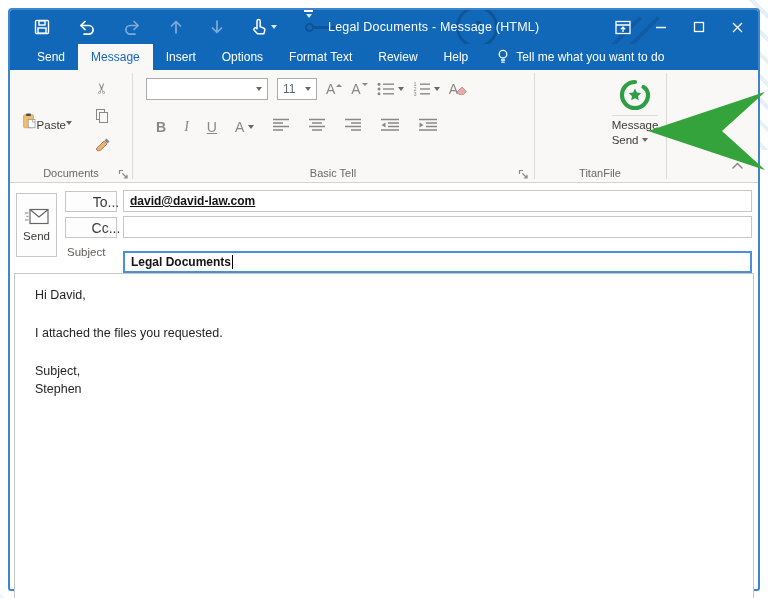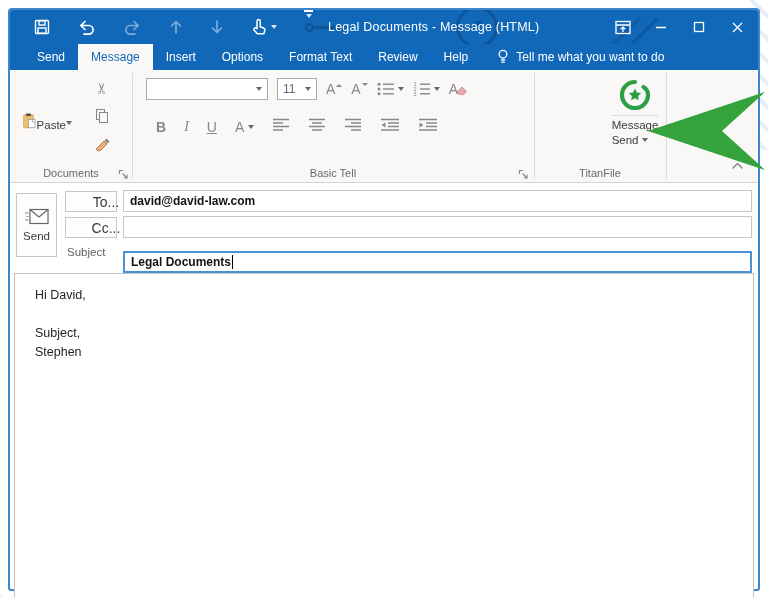--- a/index.html
+++ b/index.html
@@ -91,21 +91,21 @@
   .green-arrow { position:absolute; left:645px; top:90px; z-index:6; pointer-events:none; }
 
   
   .composer { position:relative; height:89px; background:#fff; }
   .send-btn { position:absolute; left:6px; top:10px; width:41px; height:64px; border:1px solid #c8c6c4; background:#fdfdfd; display:flex; flex-direction:column; align-items:center; justify-content:center; gap:5px; cursor:pointer; }
   .send-btn .lbl { font-size:11.5px; color:#3b3a39; }
   .addr-btn { position:absolute; left:55px; width:52px; height:21px; border:1px solid #c8c6c4; background:#fdfdfd; font-size:14px; color:#3b3a39; display:flex; align-items:center; justify-content:center; cursor:pointer;padding-left:30px; }
   .subject-label { position:absolute; left:57px; top:63px; font-size:11.5px; color:#605e5c; }
   .field { position:absolute; left:113px; right:6px; height:22px; border:1px solid #c8c6c4; background:#fff; display:flex; align-items:center; padding:0 6px; font-size:12px; color:#141414; }
   .field.focused { border:2px solid #4a90d9; }
-  .to-value { font-weight:bold; }
+  .to-value { font-weight:bold; text-decoration:underline; }
   .subject-value { font-weight:bold; }
   .text-caret { display:inline-block; width:1.3px; height:14px; background:#000; margin-left:1px; }
 
   
   .bodybox { position:absolute; left:4px; right:4px; top:263px; height:339px; border:1px solid #c8c6c4; background:#fff; padding:12px 20px; font-size:12.5px; color:#242424; line-height:1.5; cursor:text; }
   .bodybox p { margin:0 0 19px; }
   .bodybox .sig { margin:0; }
 </style>
 </head>
 <body>
@@ -433,20 +433,21 @@
         <span></span>
       </div>
       <div class="field focused" style="top:68px;">
         <span class="subject-value">Legal Documents</span>
         <span class="text-caret"></span>
       </div>
     </div>
 
     <div class="bodybox">
       <p>Hi David,</p>
+      <p>I attached the files you requested.</p>
       <div class="sig">Subject,</div>
       <div class="sig">Stephen</div>
     </div>
   </div>
 
   <svg class="green-arrow" width="122" height="82" viewBox="0 0 122 82">
     <polygon points="3,41 120,2 77,41 120,80" fill="#35a33c"></polygon>
   </svg>
 </div>
 

